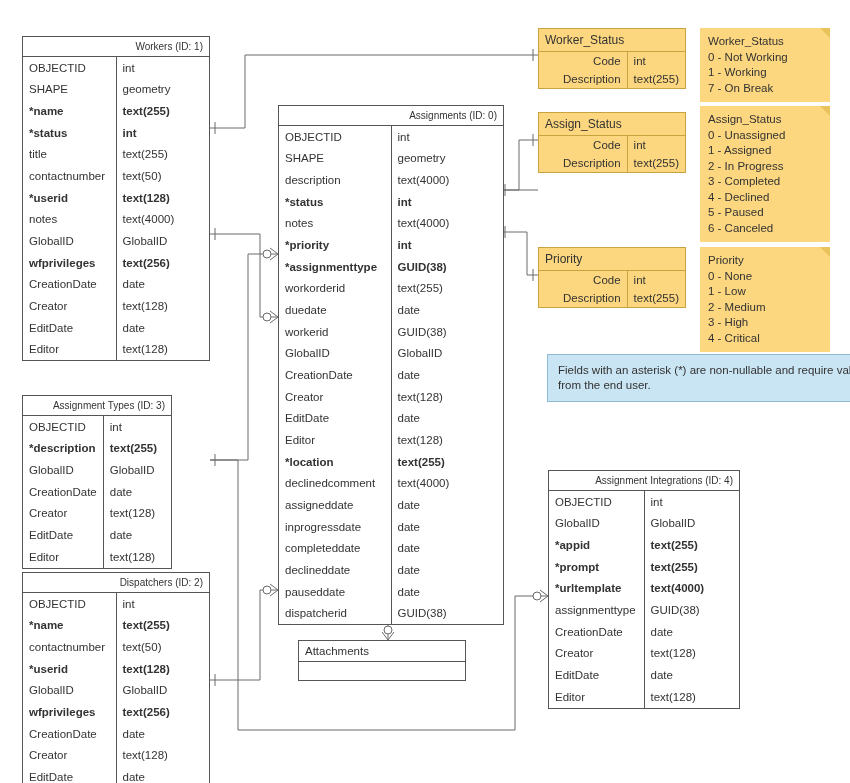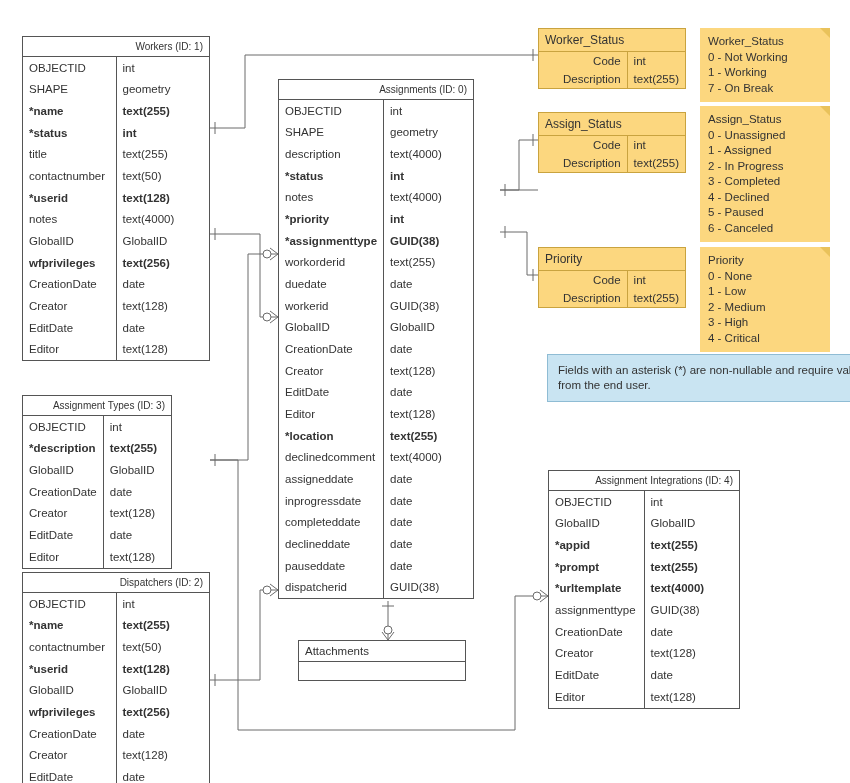--- a/index.html
+++ b/index.html
@@ -180,21 +180,21 @@
         <div class="cell">GlobalID</div>
         <div class="cell b">text(256)</div>
         <div class="cell">date</div>
         <div class="cell">text(128)</div>
         <div class="cell">date</div>
         <div class="cell">text(128)</div>
       </div>
     </div>
 </div>
 
-<div class="entity" style="left:278px; top:79px; width:196px;">
+<div class="entity" style="left:278px; top:105px; width:226px;">
   <div class="title">Assignments (ID: 0)</div>
   <div class="rows">
       <div class="col left">
         <div class="cell">OBJECTID</div>
         <div class="cell">SHAPE</div>
         <div class="cell">description</div>
         <div class="cell b">*status</div>
         <div class="cell">notes</div>
         <div class="cell b">*priority</div>
         <div class="cell b">*assignmenttype</div>

